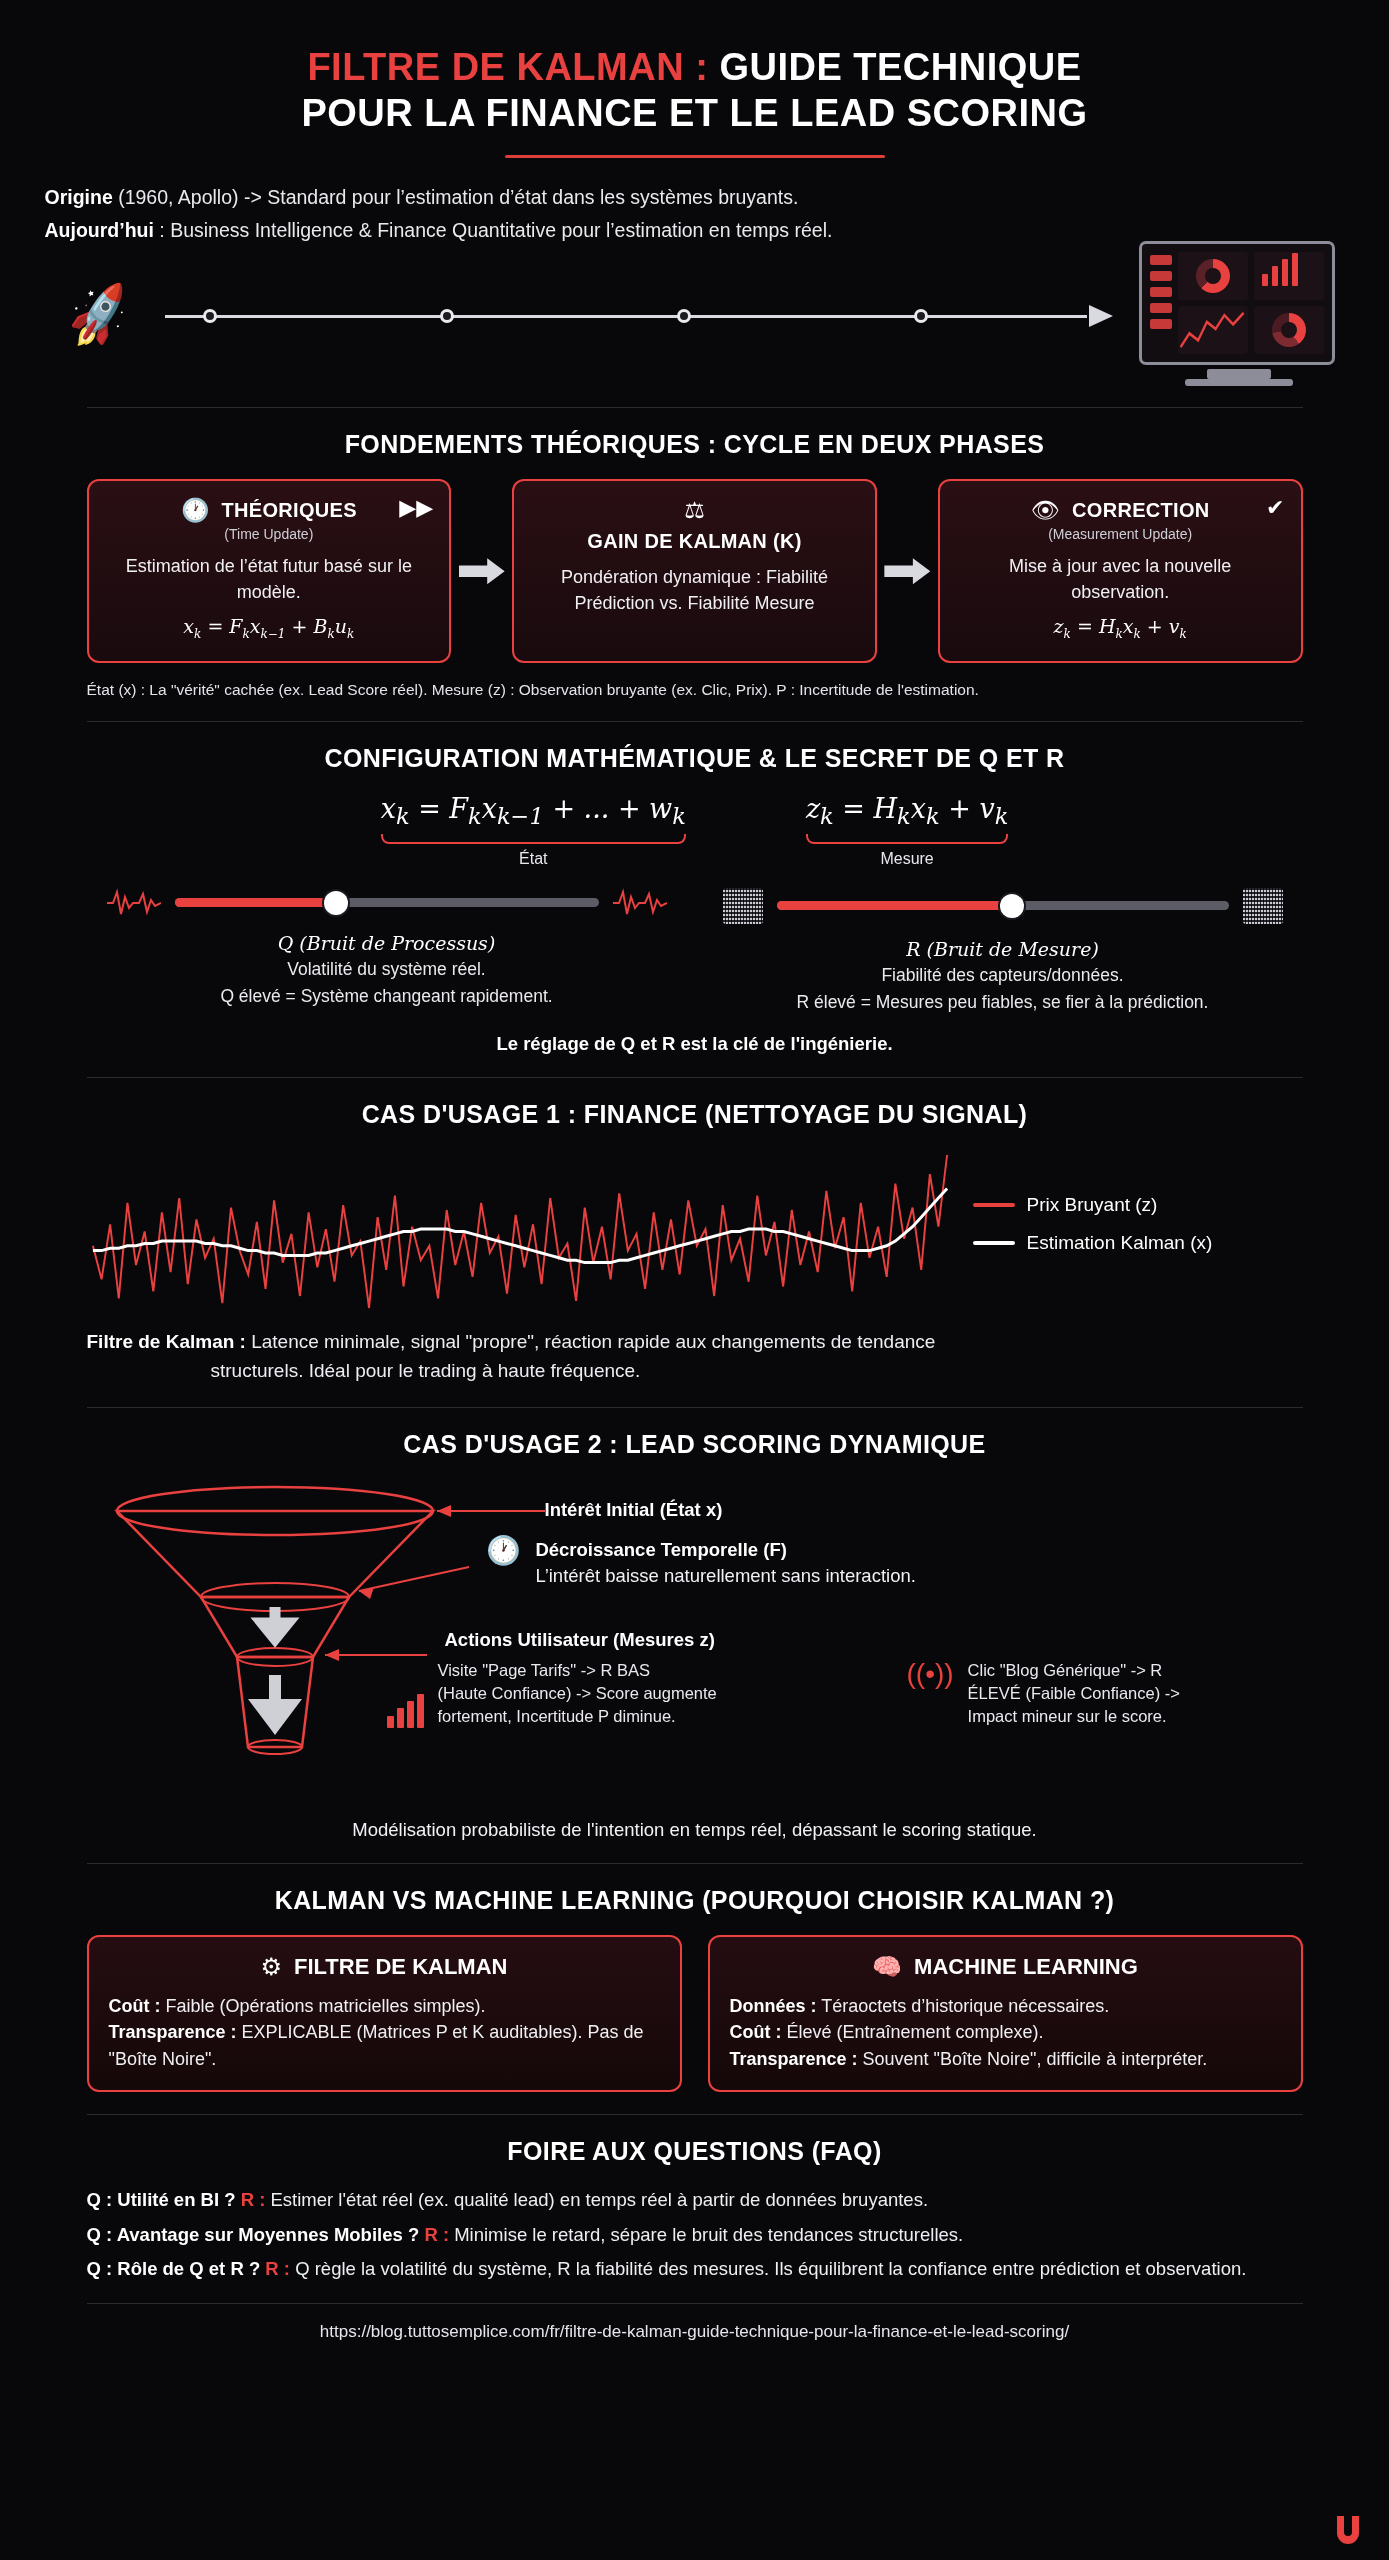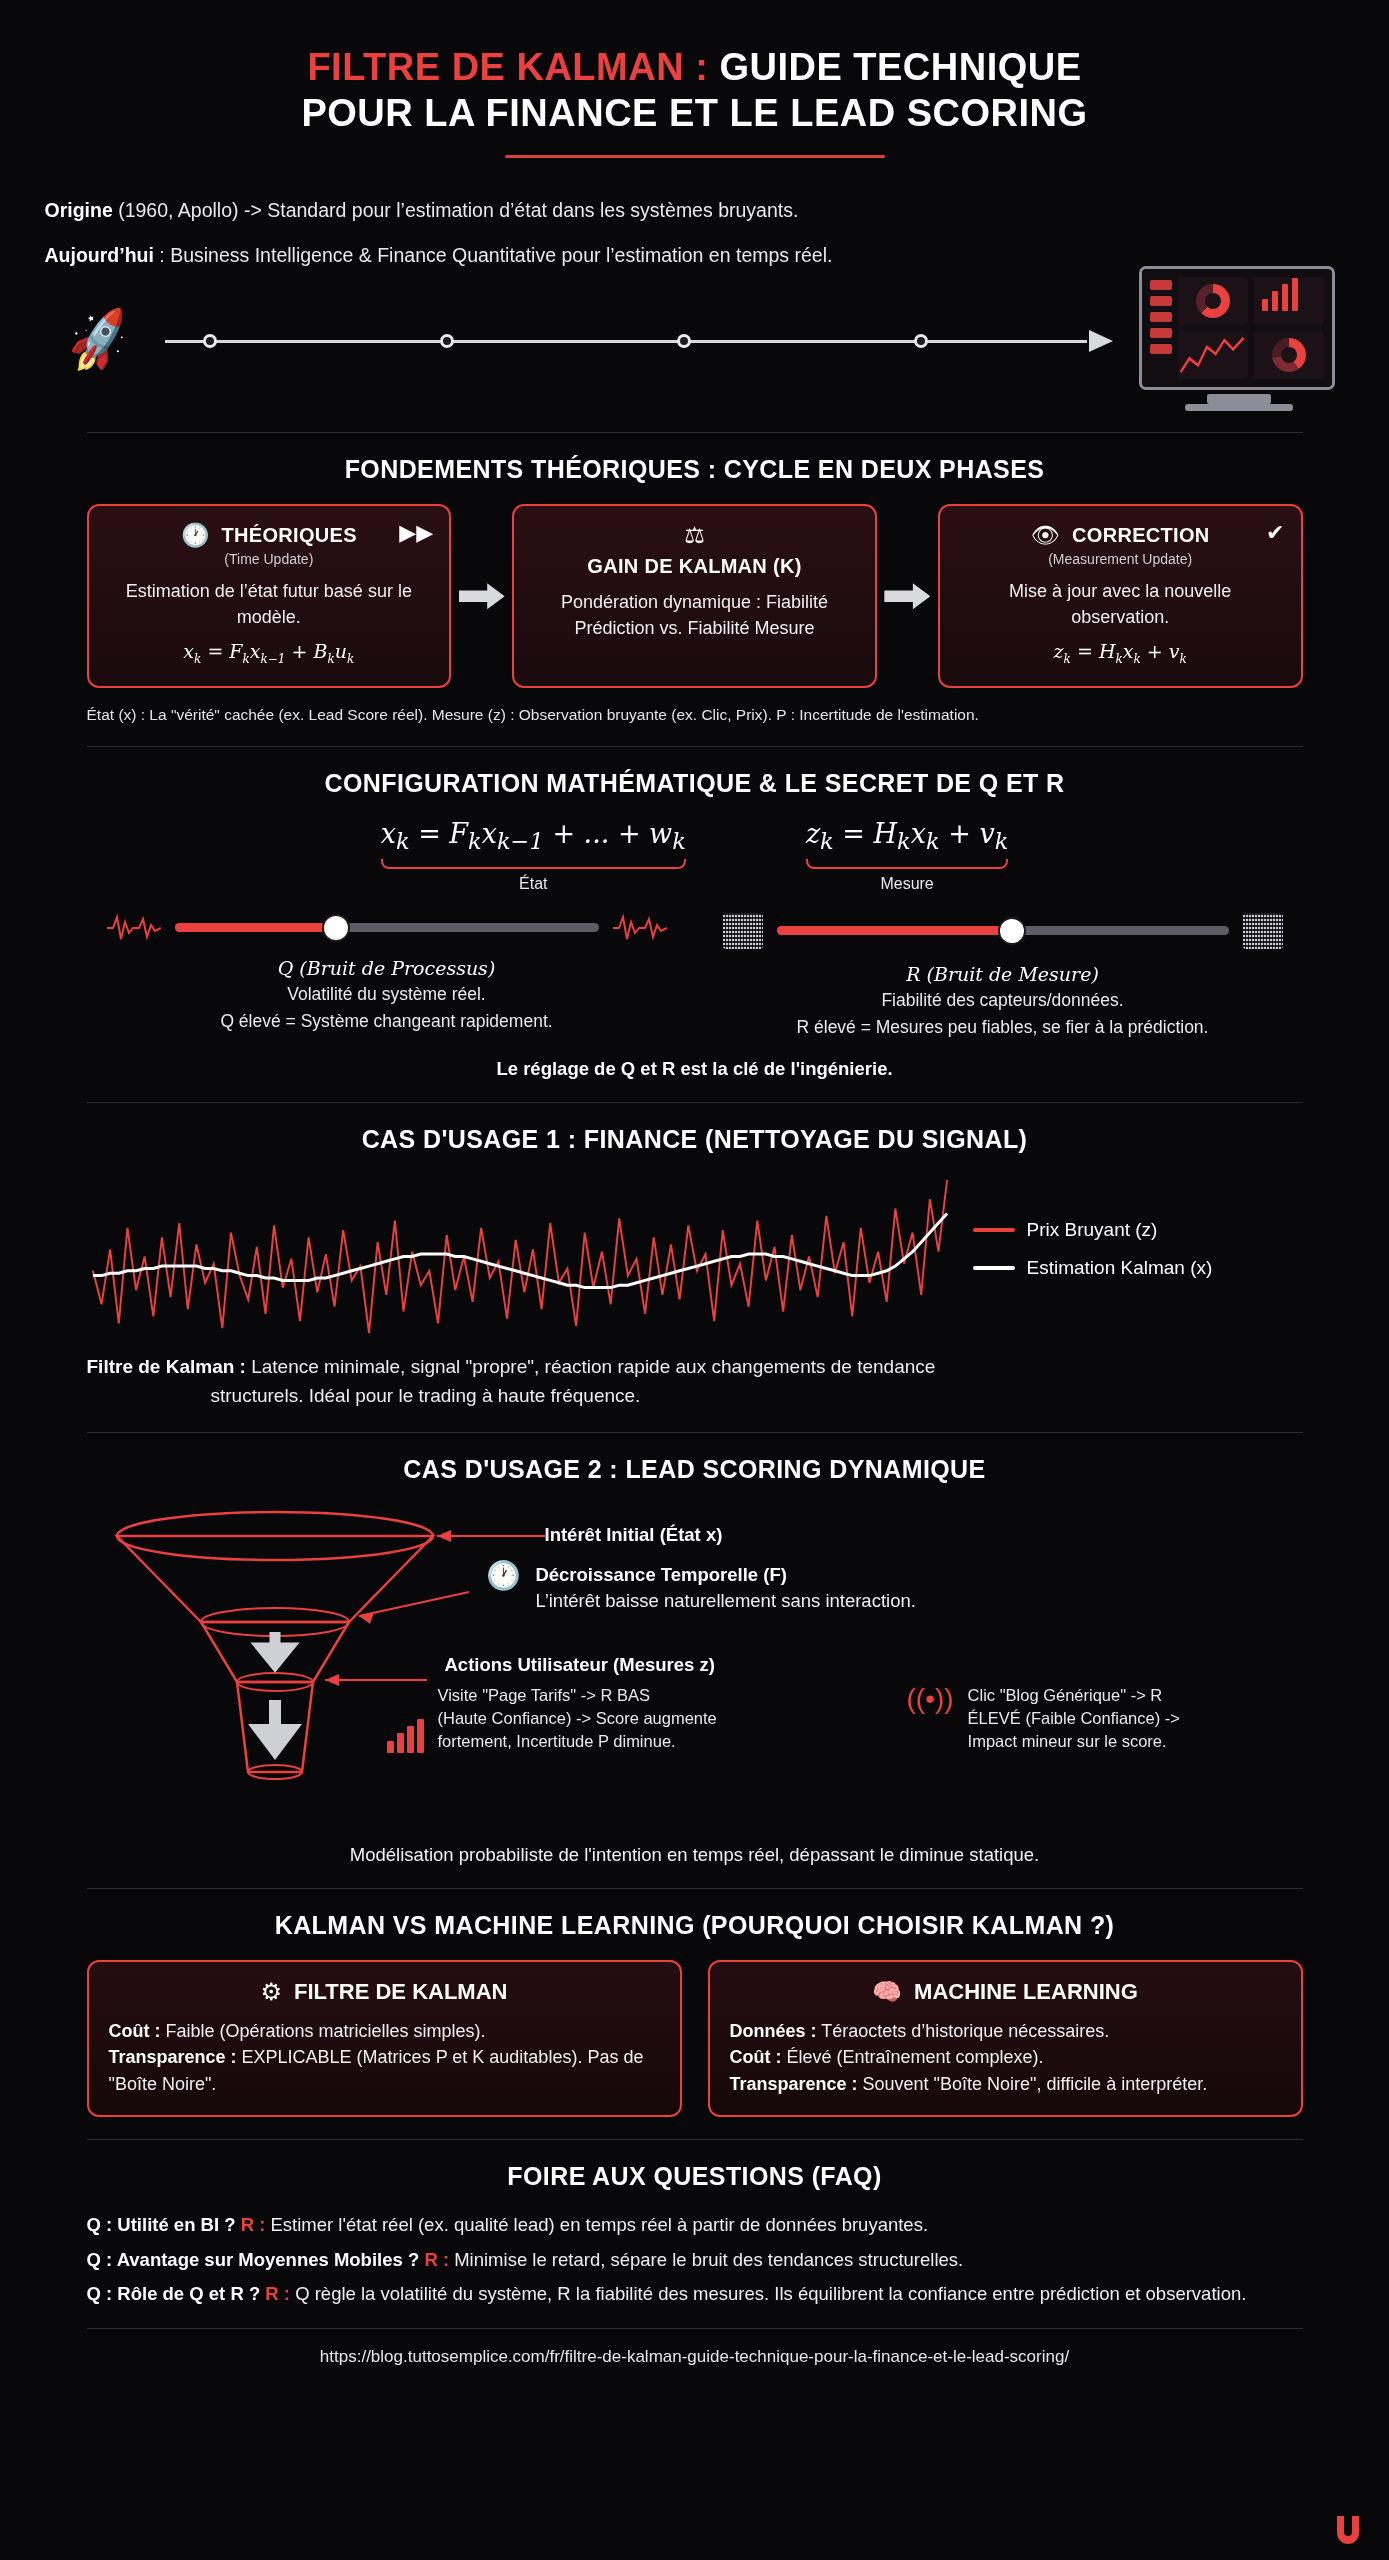--- a/index.html
+++ b/index.html
@@ -31,21 +31,21 @@
   .title-white { color: #ffffff; }
   .title-rule {
     width: 380px; height: 3px; background: #e8413f;
     margin: 18px auto 0 auto; border-radius: 2px; opacity: .95;
   }
 
   .sec-divider { height: 1px; background: #2a2a30; margin: 22px 0 0 0; }
 
   
   .intro { padding: 22px 0 4px 0; }
-  .intro p { margin: 16px 0 4px 0; font-size: 19.5px; line-height: 1.5; color: #e9e9ee; }
+  .intro p { margin: 3px 0 4px 0; font-size: 19.5px; line-height: 1.5; color: #e9e9ee; }
   .intro b { color: #ffffff; }
 
   .timeline-row {
     display: flex; align-items: center; gap: 0;
     margin-top: 6px; height: 130px; position: relative;
   }
   .rocket { font-size: 52px; line-height: 1; transform: rotate(-12deg); margin-left: 22px; }
   .tl-wrap { flex: 1; position: relative; height: 40px; margin: 0 26px 0 34px; }
   .tl-line { position: absolute; left: 0; right: 26px; top: 19px; height: 3px; background: #d9d9e0; }
   .tl-arrow {
@@ -447,21 +447,21 @@
           <span style="font-size:28px; line-height:1.1; color:#e8413f;">((•))</span>
           <div class="small-blk">
             <div>Clic "Blog Générique" -&gt; R</div>
             <div>ÉLEVÉ (Faible Confiance) -&gt;</div>
             <div>Impact mineur sur le score.</div>
           </div>
         </div>
       </div>
     </div>
 
-    <div class="closing-line">Modélisation probabiliste de l'intention en temps réel, dépassant le diminue statique.</div>
+    <div class="closing-line">Modélisation probabiliste de l'intention en temps réel, dépassant le scoring statique.</div>
     <div class="sec-divider"></div>
   </div>
 
   <div class="inner">
     <div class="sec-title">KALMAN VS MACHINE LEARNING (POURQUOI CHOISIR KALMAN ?)</div>
     <div class="cmp-row">
 
       <div class="cmp-card">
         <div class="cmp-head">
           <span style="font-size:24px">⚙</span>

